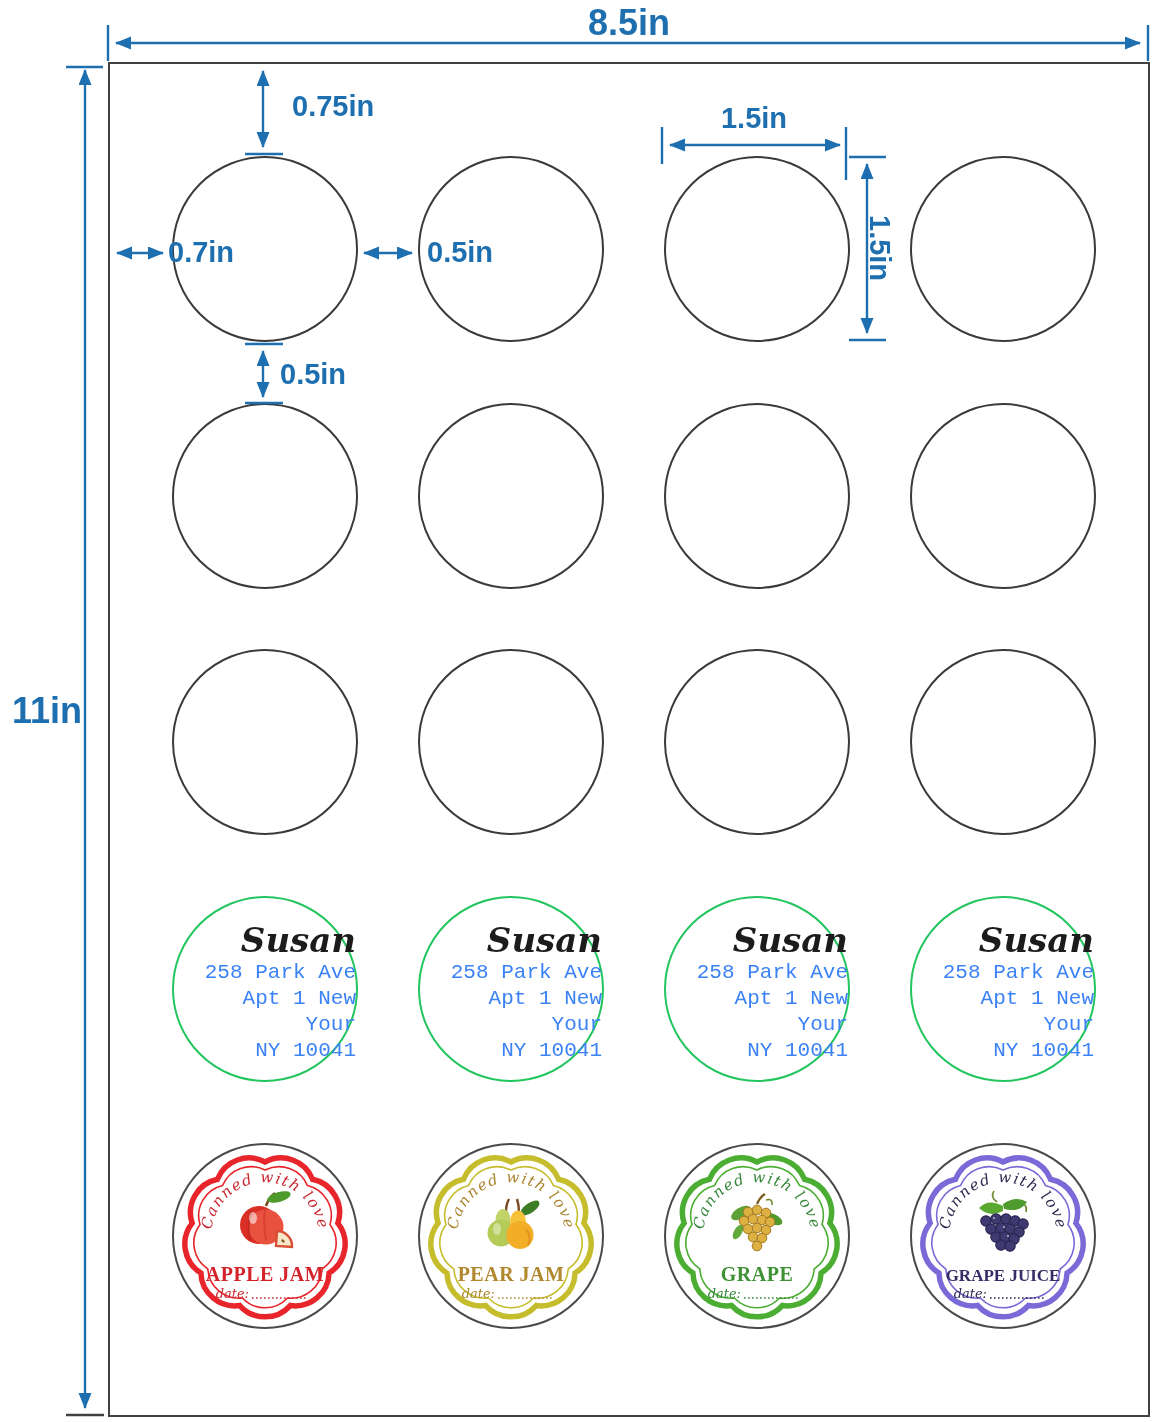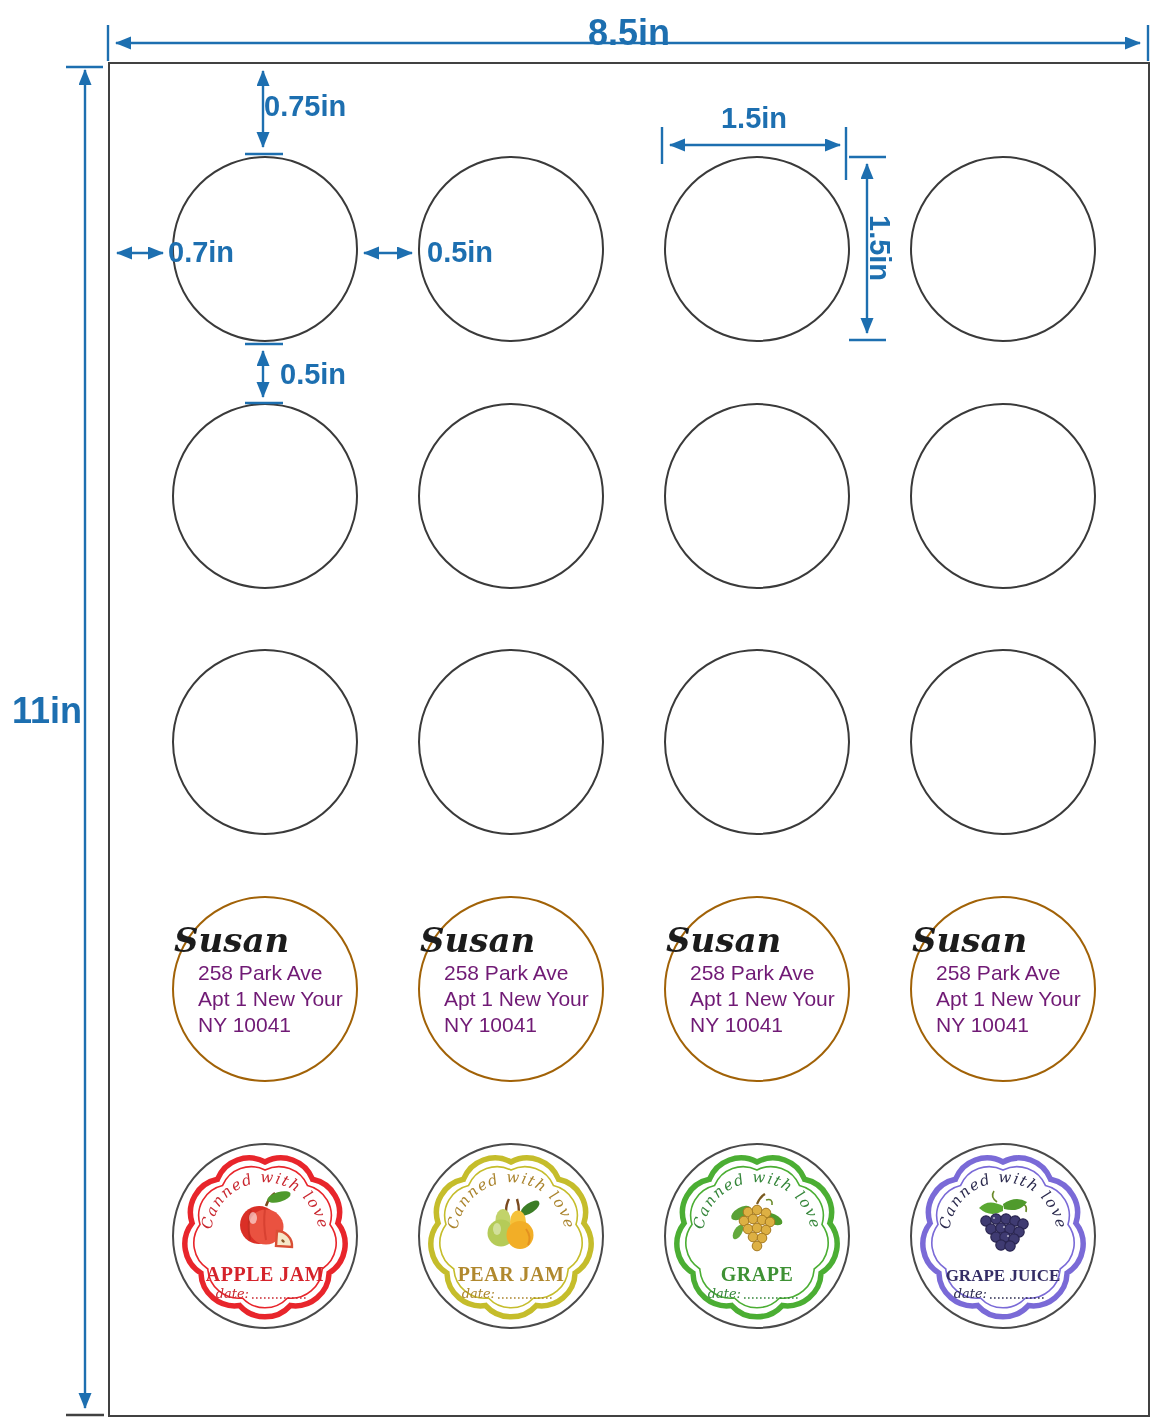--- a/index.html
+++ b/index.html
@@ -8,27 +8,27 @@
 
   
   .sheet{position:absolute;left:108px;top:62px;width:1038px;height:1351px;
          border:2px solid #414141;background:#ffffff;}
 
   
   .die-circle{position:absolute;width:182px;height:182px;border:2px solid #3a3a3a;
               border-radius:50%;background:#ffffff;box-sizing:content-box;}
 
   
-  .addr-label{position:absolute;width:182px;height:182px;border:2px solid #a16207;
-              border-radius:50%;background:#fff;text-align:left;box-sizing:content-box;
+  .addr-label{position:absolute;width:182px;height:182px;border:2px solid #22c55e;
+              border-radius:50%;background:#fff;text-align:right;box-sizing:content-box;
               padding:0;}
   .addr-name{margin-top:22px;font-family:"DejaVu Serif",serif;font-style:italic;
              font-weight:bold;font-size:34px;line-height:40px;color:#1c1c1c;}
-  .addr-line{font-family:Liberation Sans, sans-serif;font-size:21px;line-height:26px;
-             color:#701a75;padding-left:24px;}
+  .addr-line{font-family:Liberation Mono, monospace;font-size:21px;line-height:26px;
+             color:#3b82f6;padding-left:24px;}
 
   
   .product-label{position:absolute;}
   .outer-ring{fill:#ffffff;stroke:#4a4a4a;stroke-width:2;}
   .tagline{font-family:"DejaVu Serif",serif;font-style:italic;font-size:15px;
            letter-spacing:1.5px;text-anchor:middle;}
   .pname{font-family:"Liberation Serif",serif;font-weight:bold;font-size:20px;
          text-anchor:middle;letter-spacing:0.5px;}
   .pname.small{font-size:17px;letter-spacing:0;}
   .date-text{font-family:"DejaVu Serif",serif;font-style:italic;font-size:13px;
@@ -232,22 +232,22 @@
       <line x1="670" y1="145" x2="840" y2="145" marker-start="url(#arr)" marker-end="url(#arr)"></line>
       <line x1="662" y1="127" x2="662" y2="164"></line>
       <line x1="846" y1="127" x2="846" y2="180"></line>
 
       <line x1="867" y1="164" x2="867" y2="333" marker-start="url(#arr)" marker-end="url(#arr)"></line>
       <line x1="849" y1="157" x2="886" y2="157"></line>
       <line x1="849" y1="340" x2="886" y2="340"></line>
     </g>
   </svg>
 
-  <div class="dim-label big centered" style="left:629px;top:12px">8.5in</div>
+  <div class="dim-label big centered" style="left:629px;top:2px">8.5in</div>
   <div class="dim-label big" style="left:12px;top:690px">11in</div>
-  <div class="dim-label" style="left:264px;top:90px">0.75in</div>
+  <div class="dim-label" style="left:292px;top:90px">0.75in</div>
   <div class="dim-label" style="left:168px;top:236px">0.7in</div>
   <div class="dim-label" style="left:427px;top:236px">0.5in</div>
   <div class="dim-label" style="left:280px;top:358px">0.5in</div>
   <div class="dim-label centered" style="left:754px;top:102px">1.5in</div>
   <div class="dim-label rot" style="left:896px;top:215px">1.5in</div>
 
 </div>
 
 </body></html>

